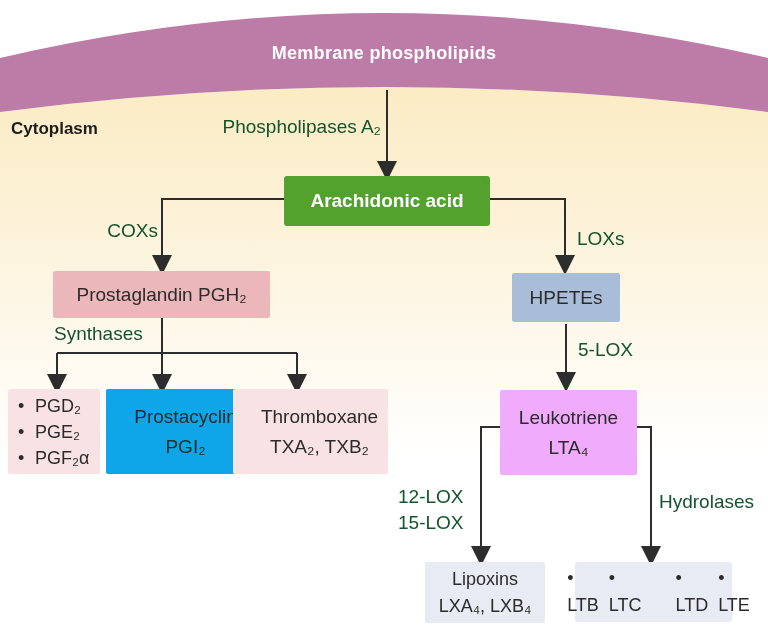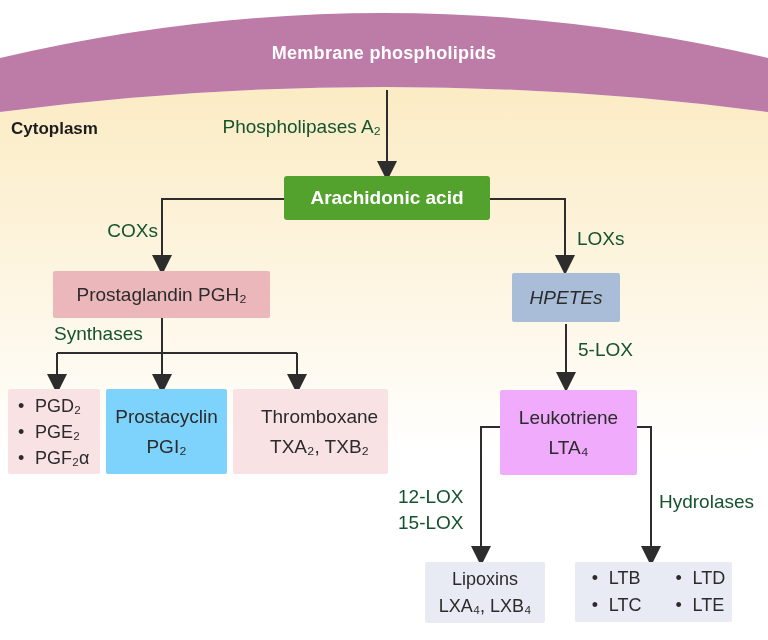--- a/index.html
+++ b/index.html
@@ -24,35 +24,35 @@
   .enz-loxs{top:228px;left:577px;text-align:right;}
   .enz-synthases{top:323px;left:54px;}
   .enz-5lox{top:339px;left:578px;}
   .enz-lox1215{top:484px;left:398px;line-height:26px;}
   .enz-hydrolases{top:491px;left:659px;}
 
   .node{
     position:absolute;display:flex;flex-direction:column;align-items:center;justify-content:center;
     text-align:center;font-size:19px;line-height:28px;color:#2b2b2b;border-radius:2px;
   }
-  .node-arachidonic{left:284px;top:176px;width:206px;height:44px;background:#53a22e;
+  .node-arachidonic{left:284px;top:176px;width:206px;height:50px;background:#53a22e;
     color:#ffffff;font-weight:700;font-size:19px;border-radius:3px;}
   .node-pgh2{left:53px;top:271px;width:217px;height:47px;background:#ebb7bb;}
   .node-pglist{left:8px;top:389px;width:92px;height:85px;background:#f9e2e3;
     align-items:flex-start;justify-content:center;font-size:18px;line-height:26px;padding:0;}
-  .node-prostacyclin{left:106px;top:389px;width:121px;height:85px;background:#7dd3fc;line-height:30px;}
+  .node-prostacyclin{left:106px;top:389px;width:121px;height:85px;background:#0ea5e9;line-height:30px;padding-left:19px;}
   .node-thromboxane{left:233px;top:389px;width:137px;height:85px;background:#f9e2e3;line-height:30px;padding-left:18px;}
-  .node-hpetes{left:512px;top:273px;width:108px;height:49px;background:#a9bdd8;font-style:italic;}
+  .node-hpetes{left:512px;top:273px;width:108px;height:49px;background:#a9bdd8;}
   .node-leukotriene{left:500px;top:390px;width:137px;height:85px;background:#f0abfc;line-height:30px;}
   .node-lipoxins{left:425px;top:562px;width:120px;height:61px;background:#e8ebf4;font-size:18px;line-height:27px;}
   .node-ltlist{left:575px;top:562px;width:157px;height:60px;background:#e8ebf4;
     flex-direction:row;gap:24px;font-size:18px;line-height:27px;}
   .bullet-row{display:block;text-align:left;padding-left:10px;}
   .bullet-row::before{content:"•";display:inline-block;width:17px;color:#2b2b2b;}
-  .lt-col{display:flex;flex-direction:column;}
+  .lt-col{display:flex;flex-direction:row;align-items:center;}
 </style>
 </head>
 <body>
 
 <div id="stage">
 
   <svg id="wires" viewBox="0 0 768 640" xmlns="http://www.w3.org/2000/svg">
     <defs>
       <linearGradient id="cytograd" gradientUnits="userSpaceOnUse" x1="0" y1="95" x2="0" y2="455">
         <stop offset="0" stop-color="#fbecc5"></stop>

